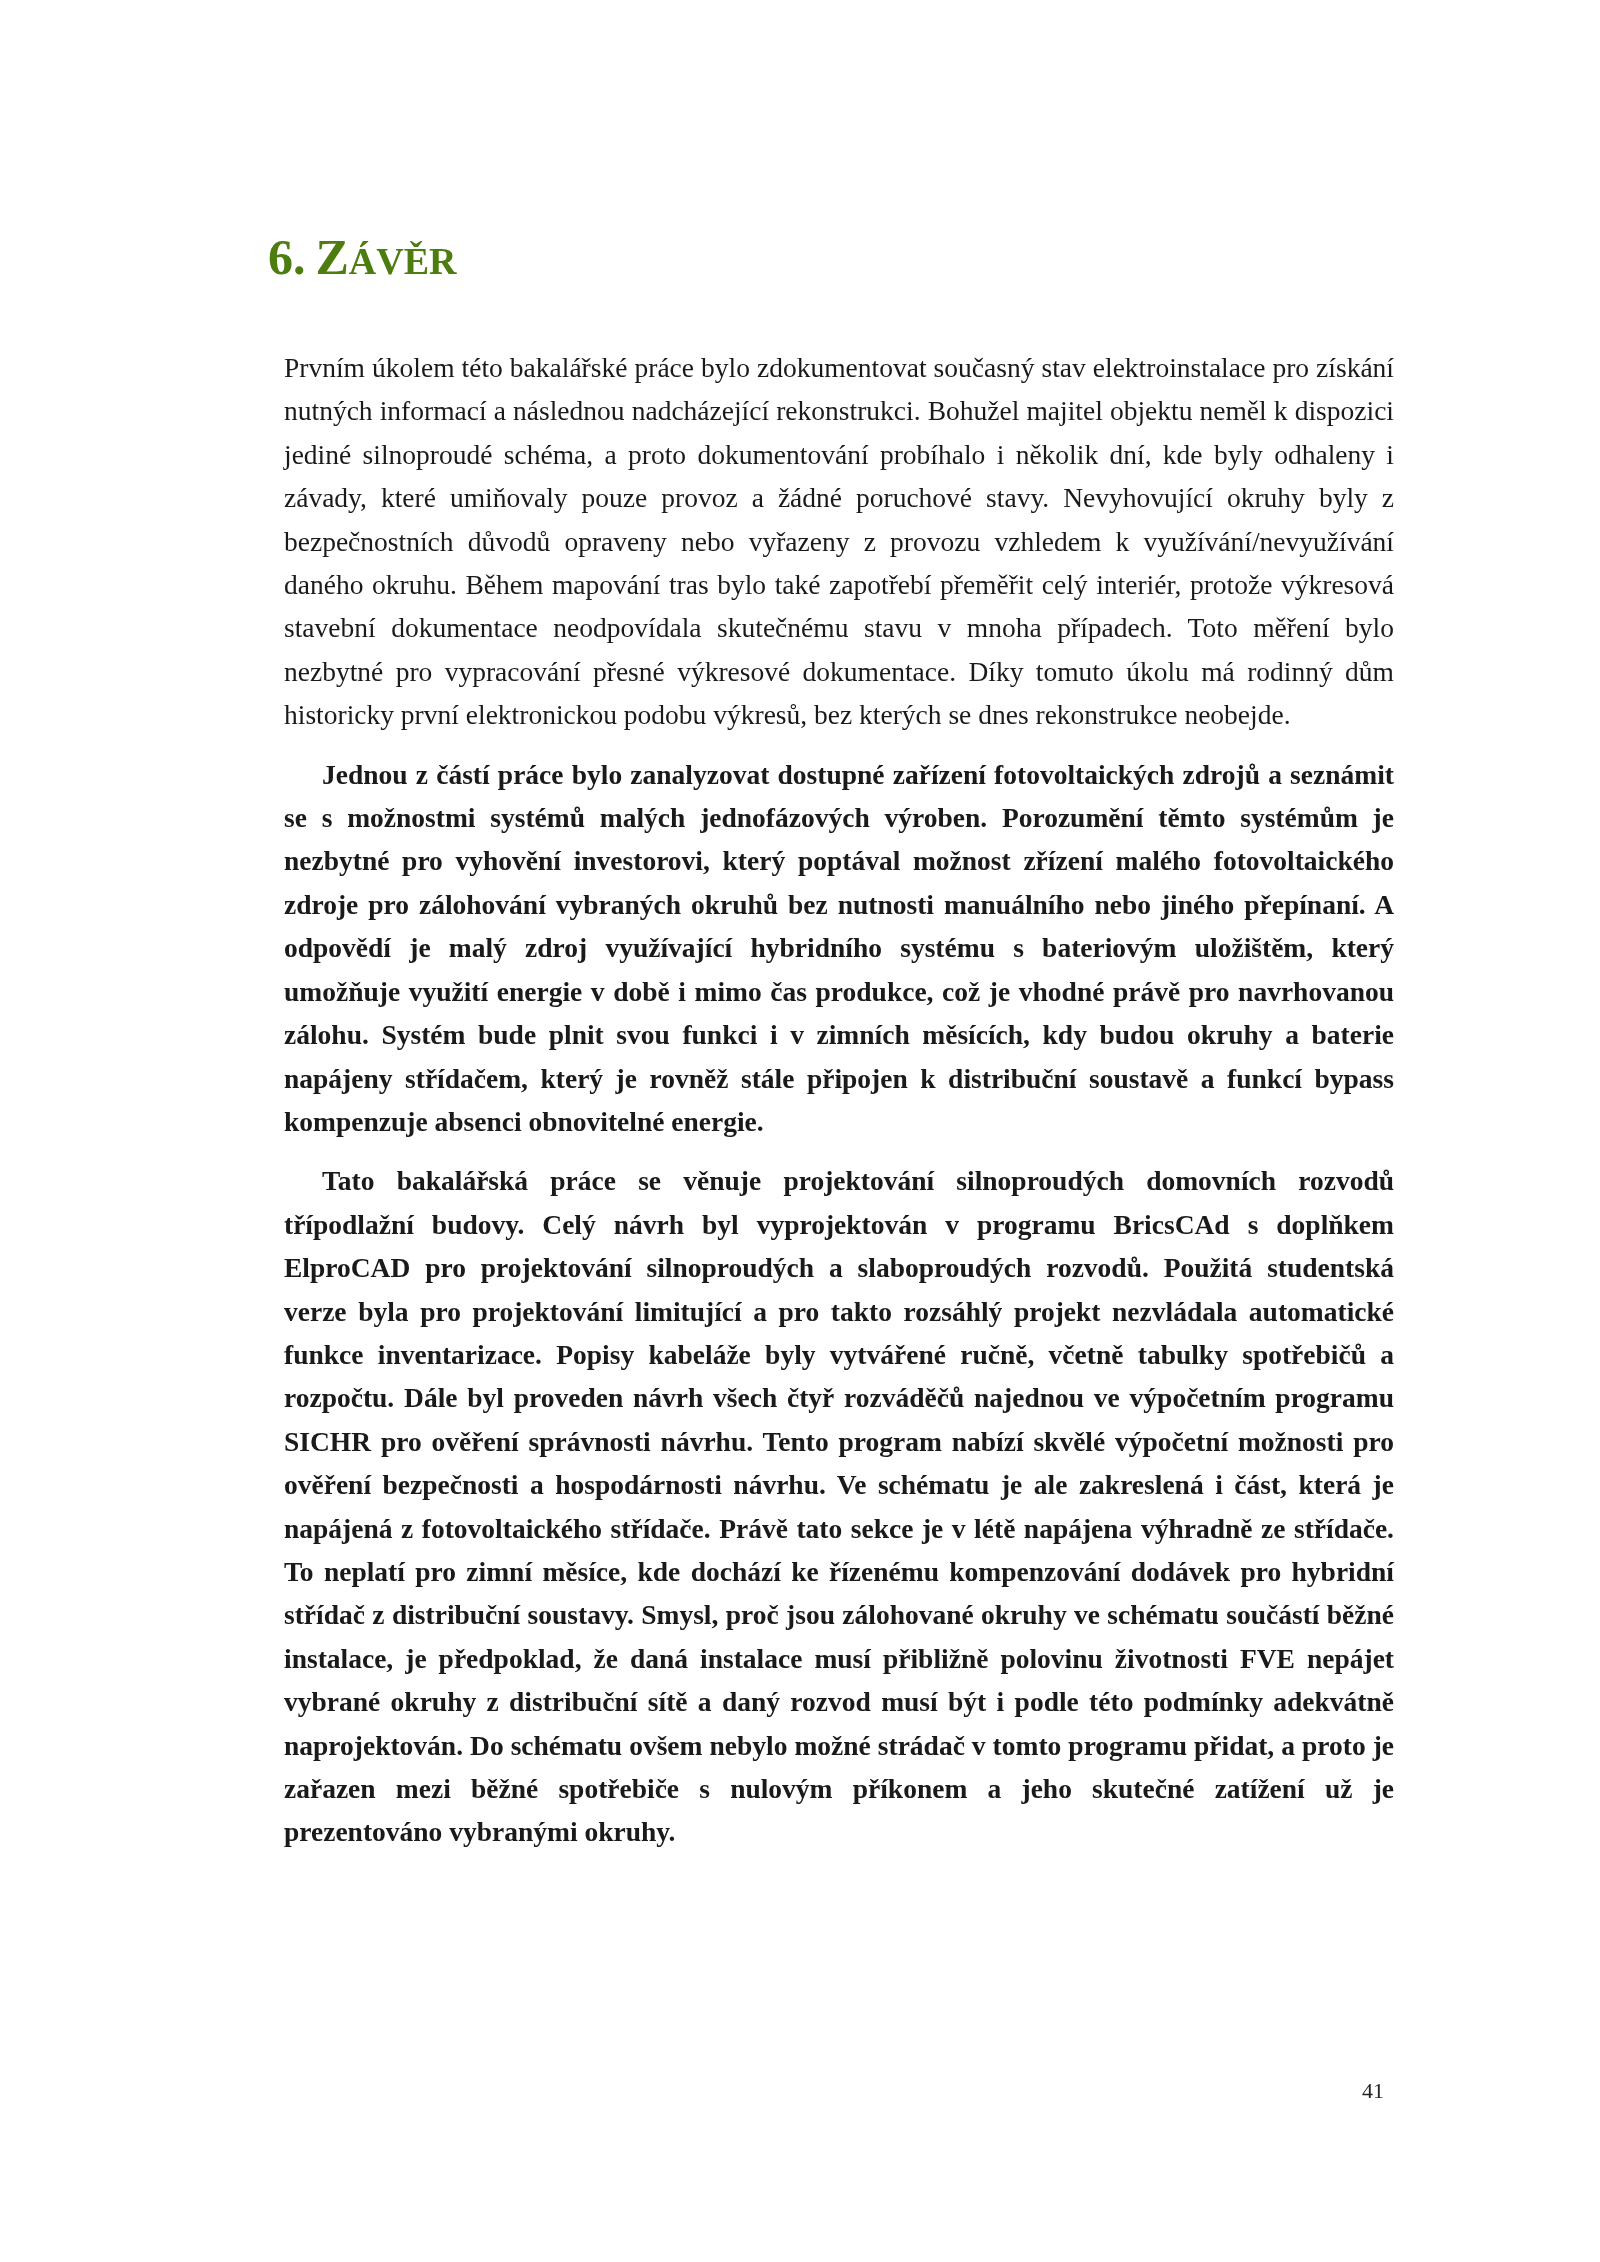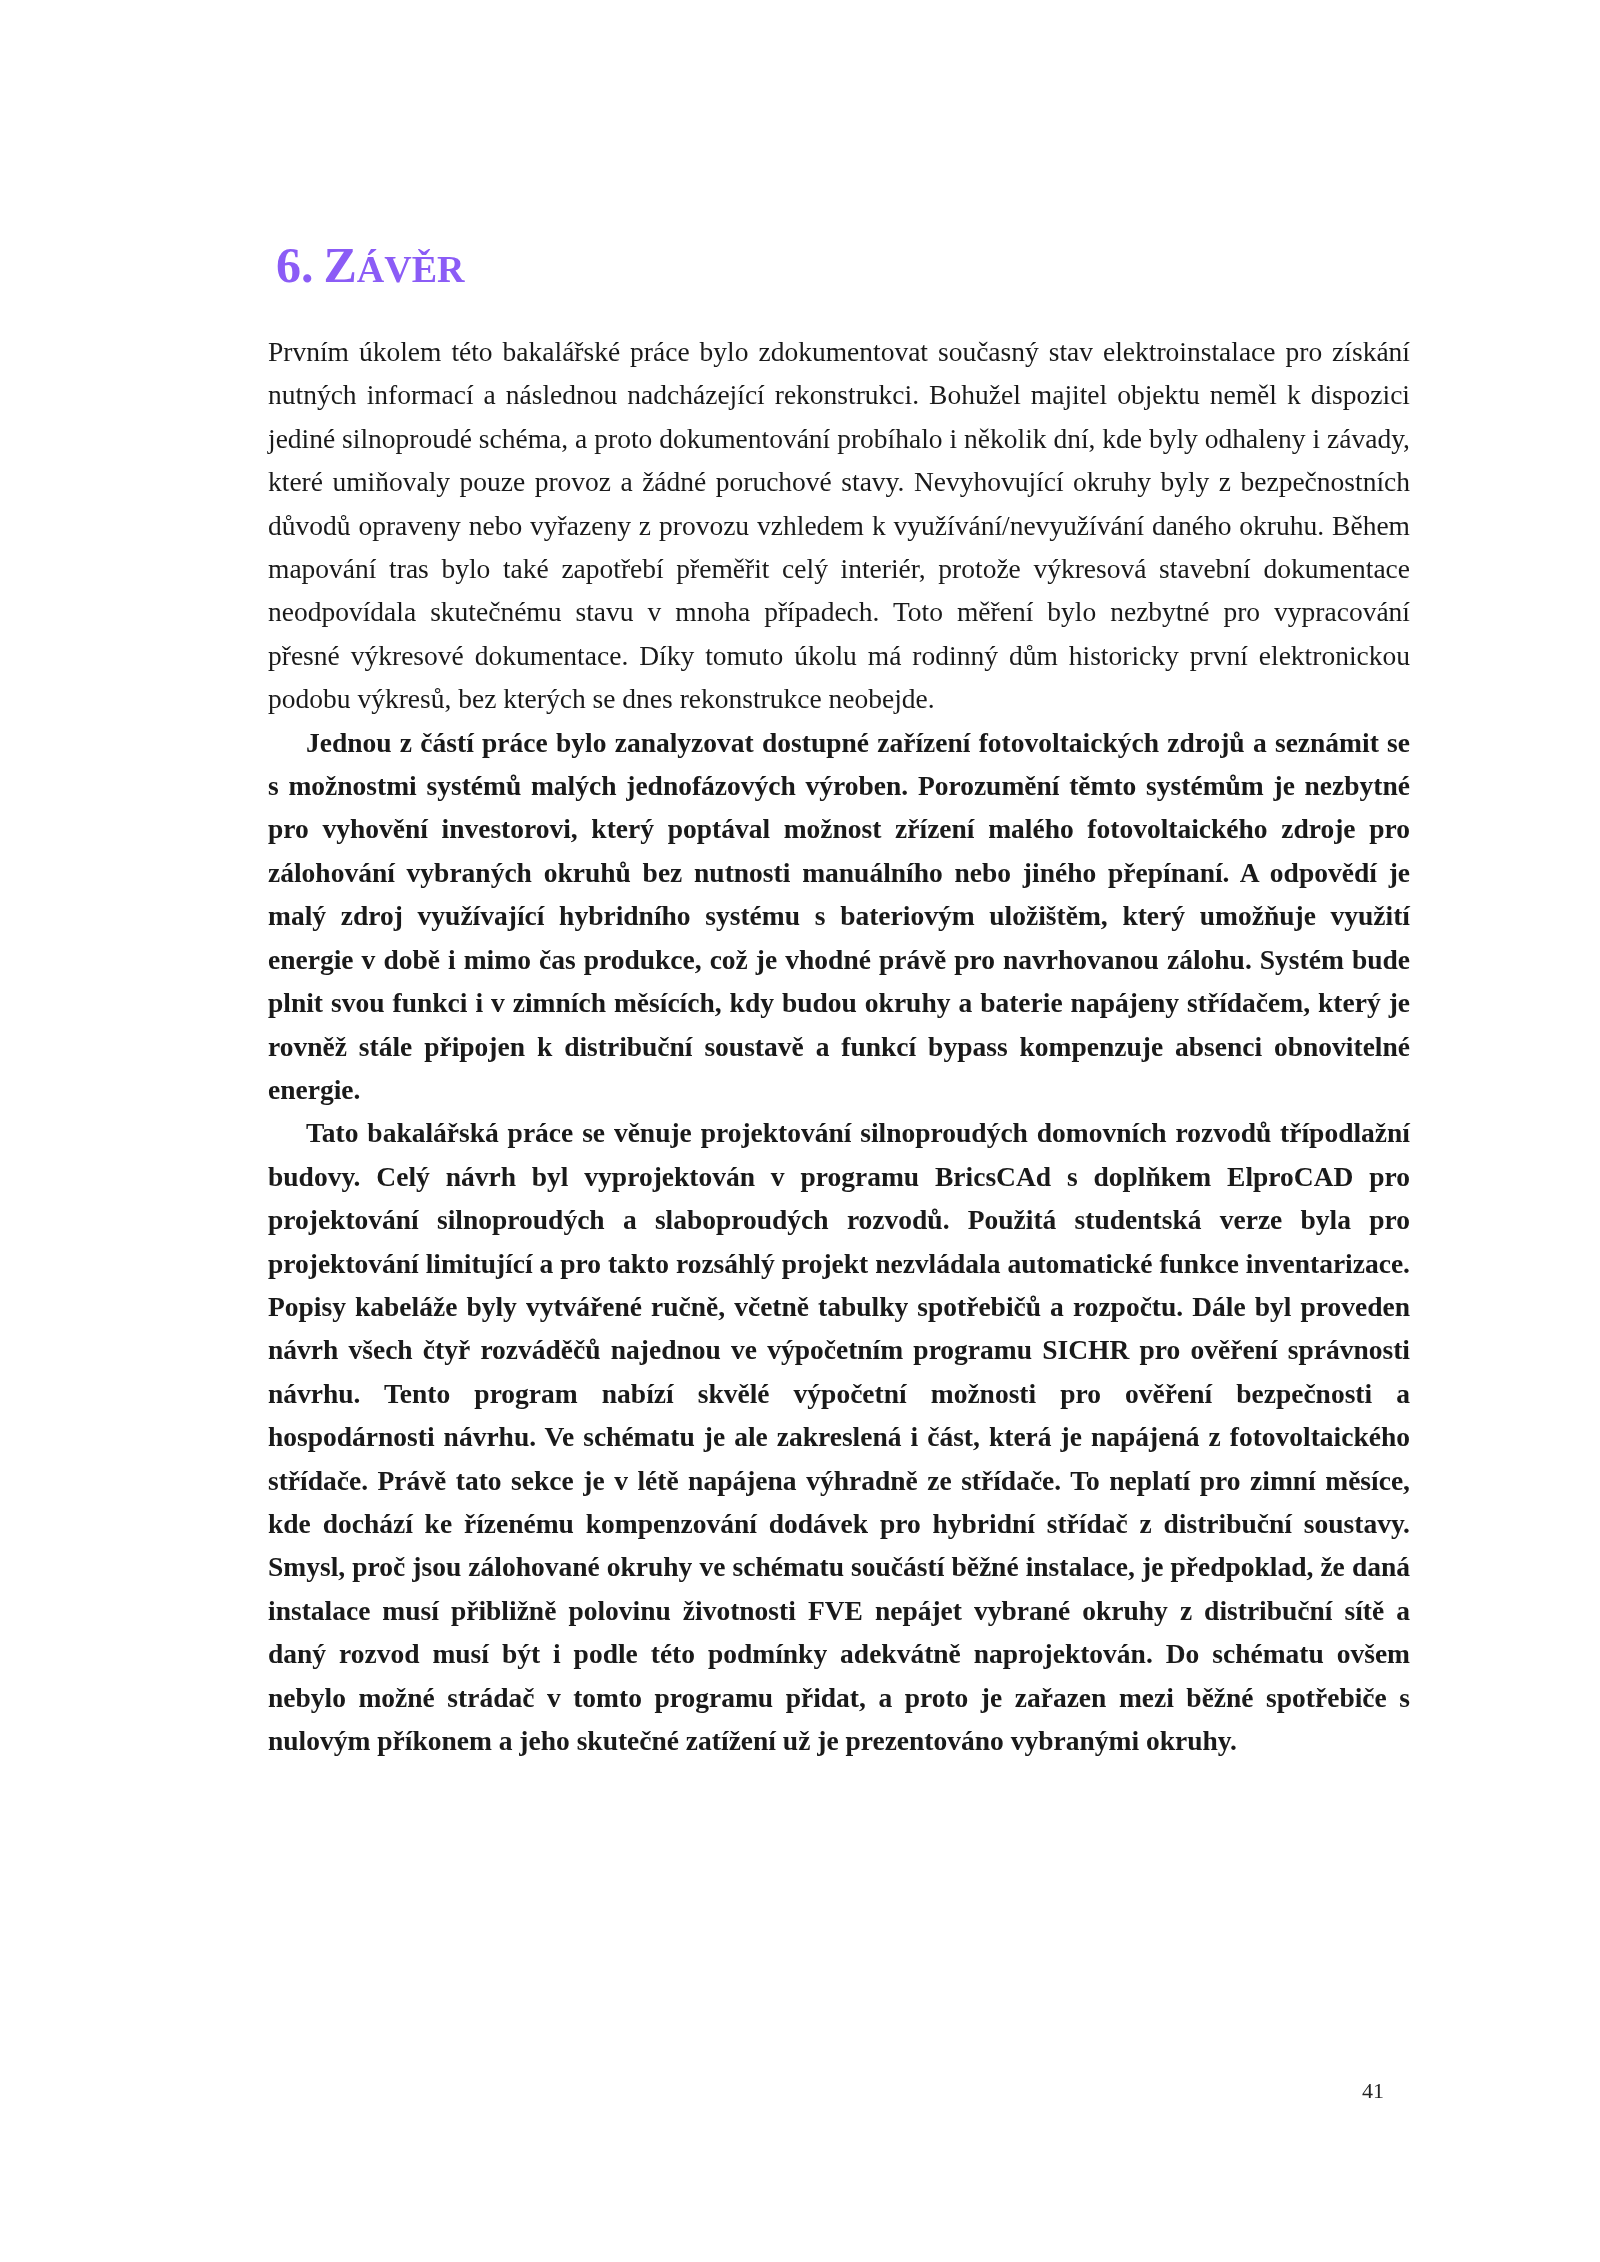--- a/index.html
+++ b/index.html
@@ -1,31 +1,31 @@
 <!DOCTYPE html>
 <html><head>
   <meta charset="utf-8">
   <style>
     html, body { margin: 0; padding: 0; background: #ffffff; }
     body { width: 1600px; height: 2262px; position: relative; overflow: hidden; }
     .page { position: absolute; left: 0; top: 0; width: 1600px; height: 2262px; background: #fff; }
     .heading {
       position: absolute; left: 268px; top: 228px;
       font-family: "Liberation Serif", serif; font-weight: bold;
-      font-size: 50px; color: #8b5cf6; letter-spacing: 0px; margin: 8px;
+      font-size: 50px; color: #4d7c0f; letter-spacing: 0px; margin: 0;
     }
     .heading .num { margin-right: 10px; }
     .heading .big { font-size: 50px; }
     .heading .small { font-size: 38px; }
     .body {
       position: absolute; left: 268px; top: 330px; width: 1142px;
       font-family: "Liberation Serif", serif; font-size: 27.5px; line-height: 43.4px;
       color: #1a1a1a; text-align: justify;
     }
-    .body p { margin: 0; }
+    .body p { margin: 16px; }
     .body p.indent { text-indent: 38px; font-weight: bold; }
     .page-number {
       position: absolute; left: 1362px; top: 2078px;
       font-family: "Liberation Serif", serif; font-size: 22px; color: #222;
     }
   </style>
 </head>
 <body>
 
 <div class="page">

